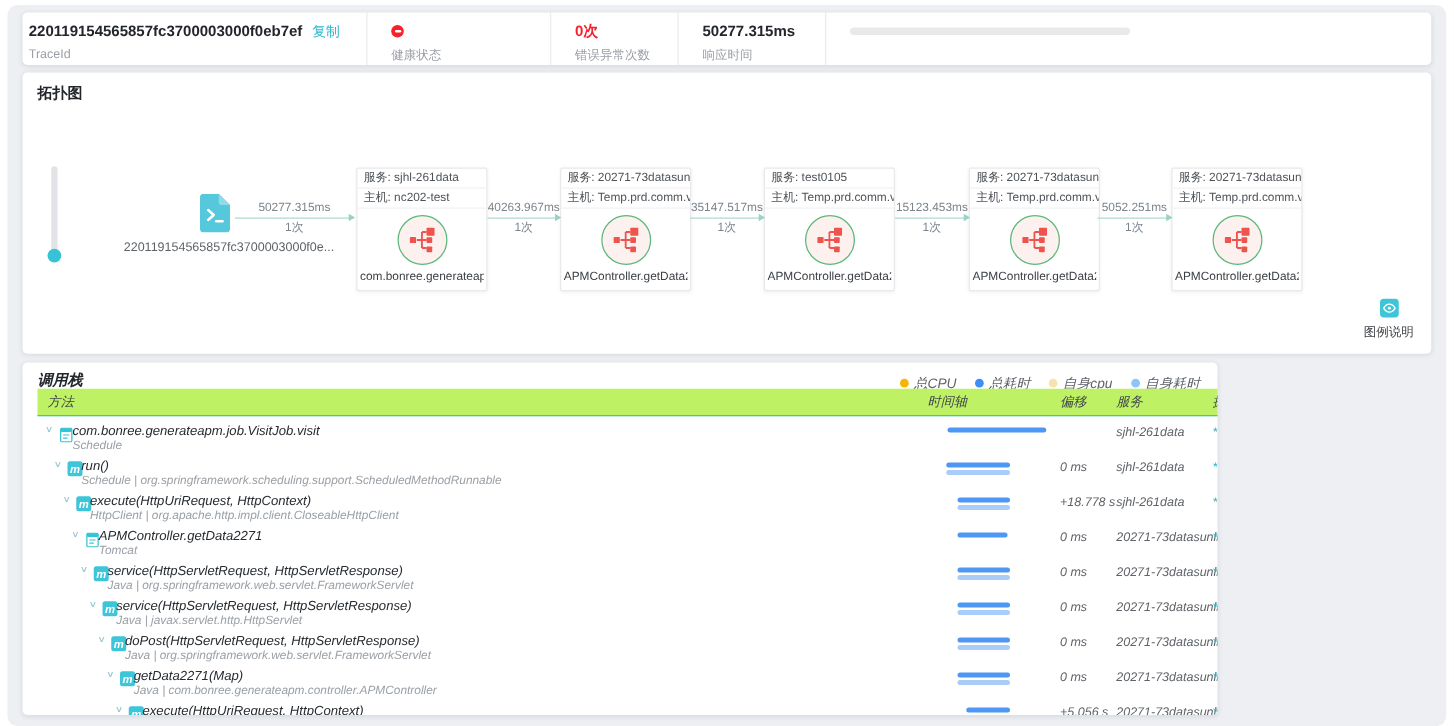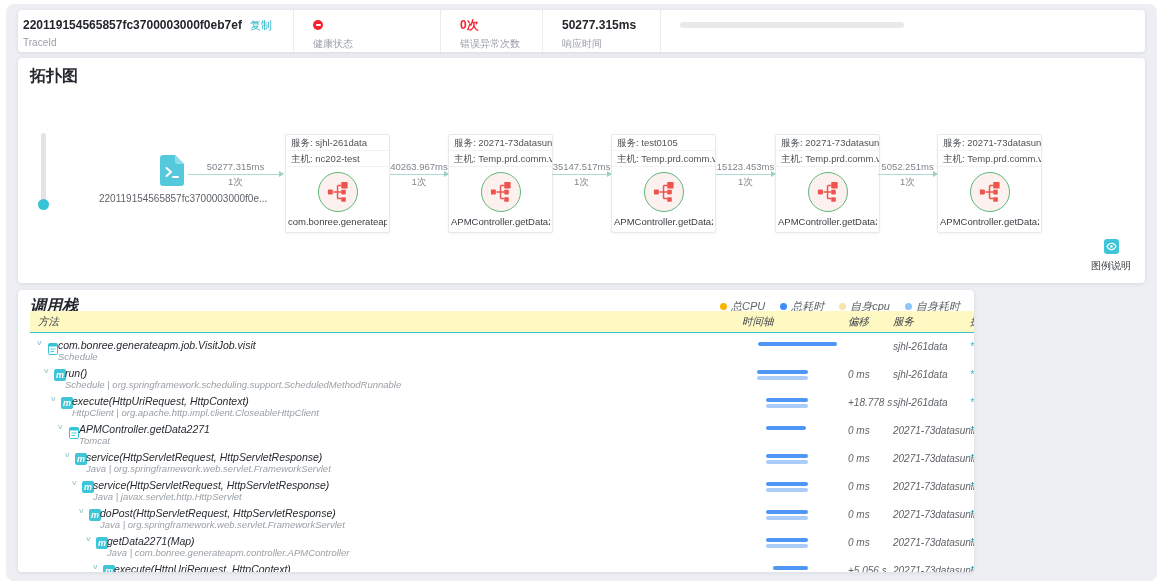--- a/index.html
+++ b/index.html
@@ -16,21 +16,21 @@
   .tcell:last-child { border-right:none; flex:1; }
   .tval { font-size:12px; font-weight:bold; color:#23262b; line-height:14px; white-space:nowrap; }
   .tlabel { font-size:10px; color:#9a9ea6; margin-top:5px; white-space:nowrap; }
   .copy-link { font-size:11px; font-weight:normal; color:#2ab6c9; margin-left:8px; cursor:pointer; }
   .err { color:#f5222d; }
   .health-dot { width:10px; height:10px; border-radius:50%; background:#f5222d; position:relative; margin-top:2px; }
   .health-dot::after { content:""; position:absolute; left:2.5px; top:4.2px; width:5px; height:1.6px; background:#fff; border-radius:1px; }
   .cpu-track { width:224px; height:6px; border-radius:3px; background:#e9e9e9; margin-top:4px; }
   
   #topo { left:18px; top:58px; width:1127px; height:225px; }
-  .sec-title { position:absolute; left:12px; top:8px; font-size:16px; font-weight:bold; color:#23262b; }
+  .sec-title { position:absolute; left:12px; top:8px; font-size:12px; font-weight:bold; color:#23262b; }
   #topo-canvas { position:absolute; left:0; top:0; width:100%; height:100%; }
   .zoom-track { position:absolute; left:23px; top:75px; width:5px; height:74px; background:#e2e3e6; border-radius:3px; }
   .zoom-handle { position:absolute; left:20px; top:141px; width:11px; height:11px; border-radius:50%; background:#35c3d5; cursor:pointer; }
   .root-icon { position:absolute; left:142px; top:97px; width:24px; height:31px; }
   .root-label { position:absolute; left:81px; top:135px; width:150px; text-align:center; font-size:10px; color:#5f6368; white-space:nowrap; }
   .node-card { position:absolute; top:76px; width:105px; height:99px; background:#fff; border:1px solid #e9e9e9; border-radius:2px; box-shadow:0 1px 3px rgba(0,0,0,.05); cursor:pointer; }
   .n-row { height:16px; line-height:15px; font-size:9.5px; color:#4e5358; padding:0 5px; border-bottom:1px solid #f2f2f2; white-space:nowrap; overflow:hidden; }
   .n-circle { width:40px; height:40px; margin:5px auto 0; border-radius:50%; background:#fdf1ef; border:1.5px solid #5cb87a; display:flex; align-items:center; justify-content:center; }
   .n-caption { position:absolute; left:2px; right:2px; bottom:5px; text-align:center; font-size:9.5px; color:#3c4045; white-space:nowrap; overflow:hidden; }
   .edge-line { position:absolute; height:1px; background:#aedbd0; }
@@ -38,21 +38,21 @@
   .edge-time,.edge-count { position:absolute; width:140px; text-align:center; font-size:9.5px; color:#7d858c; white-space:nowrap; }
   .legend-btn { position:absolute; right:14px; bottom:10px; display:flex; align-items:center; gap:5px; cursor:pointer;flex-direction:column; }
   .legend-btn .lb-icon { width:15px; height:15px; border-radius:3px; background:#3ec6d8; display:flex; align-items:center; justify-content:center; }
   .legend-btn span.lb-text { font-size:10px; color:#3c4045; }
   
   #stack { left:18px; top:290px; width:956px; height:282px; overflow:hidden;font-style:italic; }
   .cs-legend { position:absolute; right:14px; top:9px; display:flex; gap:15px; }
   .cs-legend .li { display:flex; align-items:center; gap:4px; font-size:11px; color:#5f6368; }
   .cs-legend .dot { width:7px; height:7px; border-radius:50%; }
   #cstable { position:absolute; left:12px; top:21px; width:1105px; }
-  #cshead { position:relative; height:22px; background:#fef9c3; border-bottom:1px solid #35c3d5; }
+  #cshead { position:relative; height:22px; background:#bef264; border-bottom:1px solid #35c3d5; }
   .hcol { position:absolute; top:4px; font-size:10.5px; color:#41464c; white-space:nowrap; }
   #csrows { position:relative; }
   .csrow { position:absolute; left:0; width:100%; height:28px; cursor:default; }
   .chev { position:absolute; top:1px; font-size:9px; color:#93c6cf; transform:scaleY(.75); cursor:pointer; }
   .mk { position:absolute; top:4px; width:12px; height:12px; border-radius:2px; }
   .mk-m { background:#3ec6d8; color:#fff; font-size:9px; font-weight:bold; text-align:center; line-height:12px; }
   .rtitle { position:absolute; top:1.5px; font-size:10.5px; color:#262b30; white-space:nowrap; cursor:pointer; }
   .rsub { position:absolute; top:14px; font-size:9.5px; color:#9aa0a6; white-space:nowrap; }
   .bar { position:absolute; height:4px; border-radius:2px; }
   .bar-total { top:5px; background:#4e97f5; }

